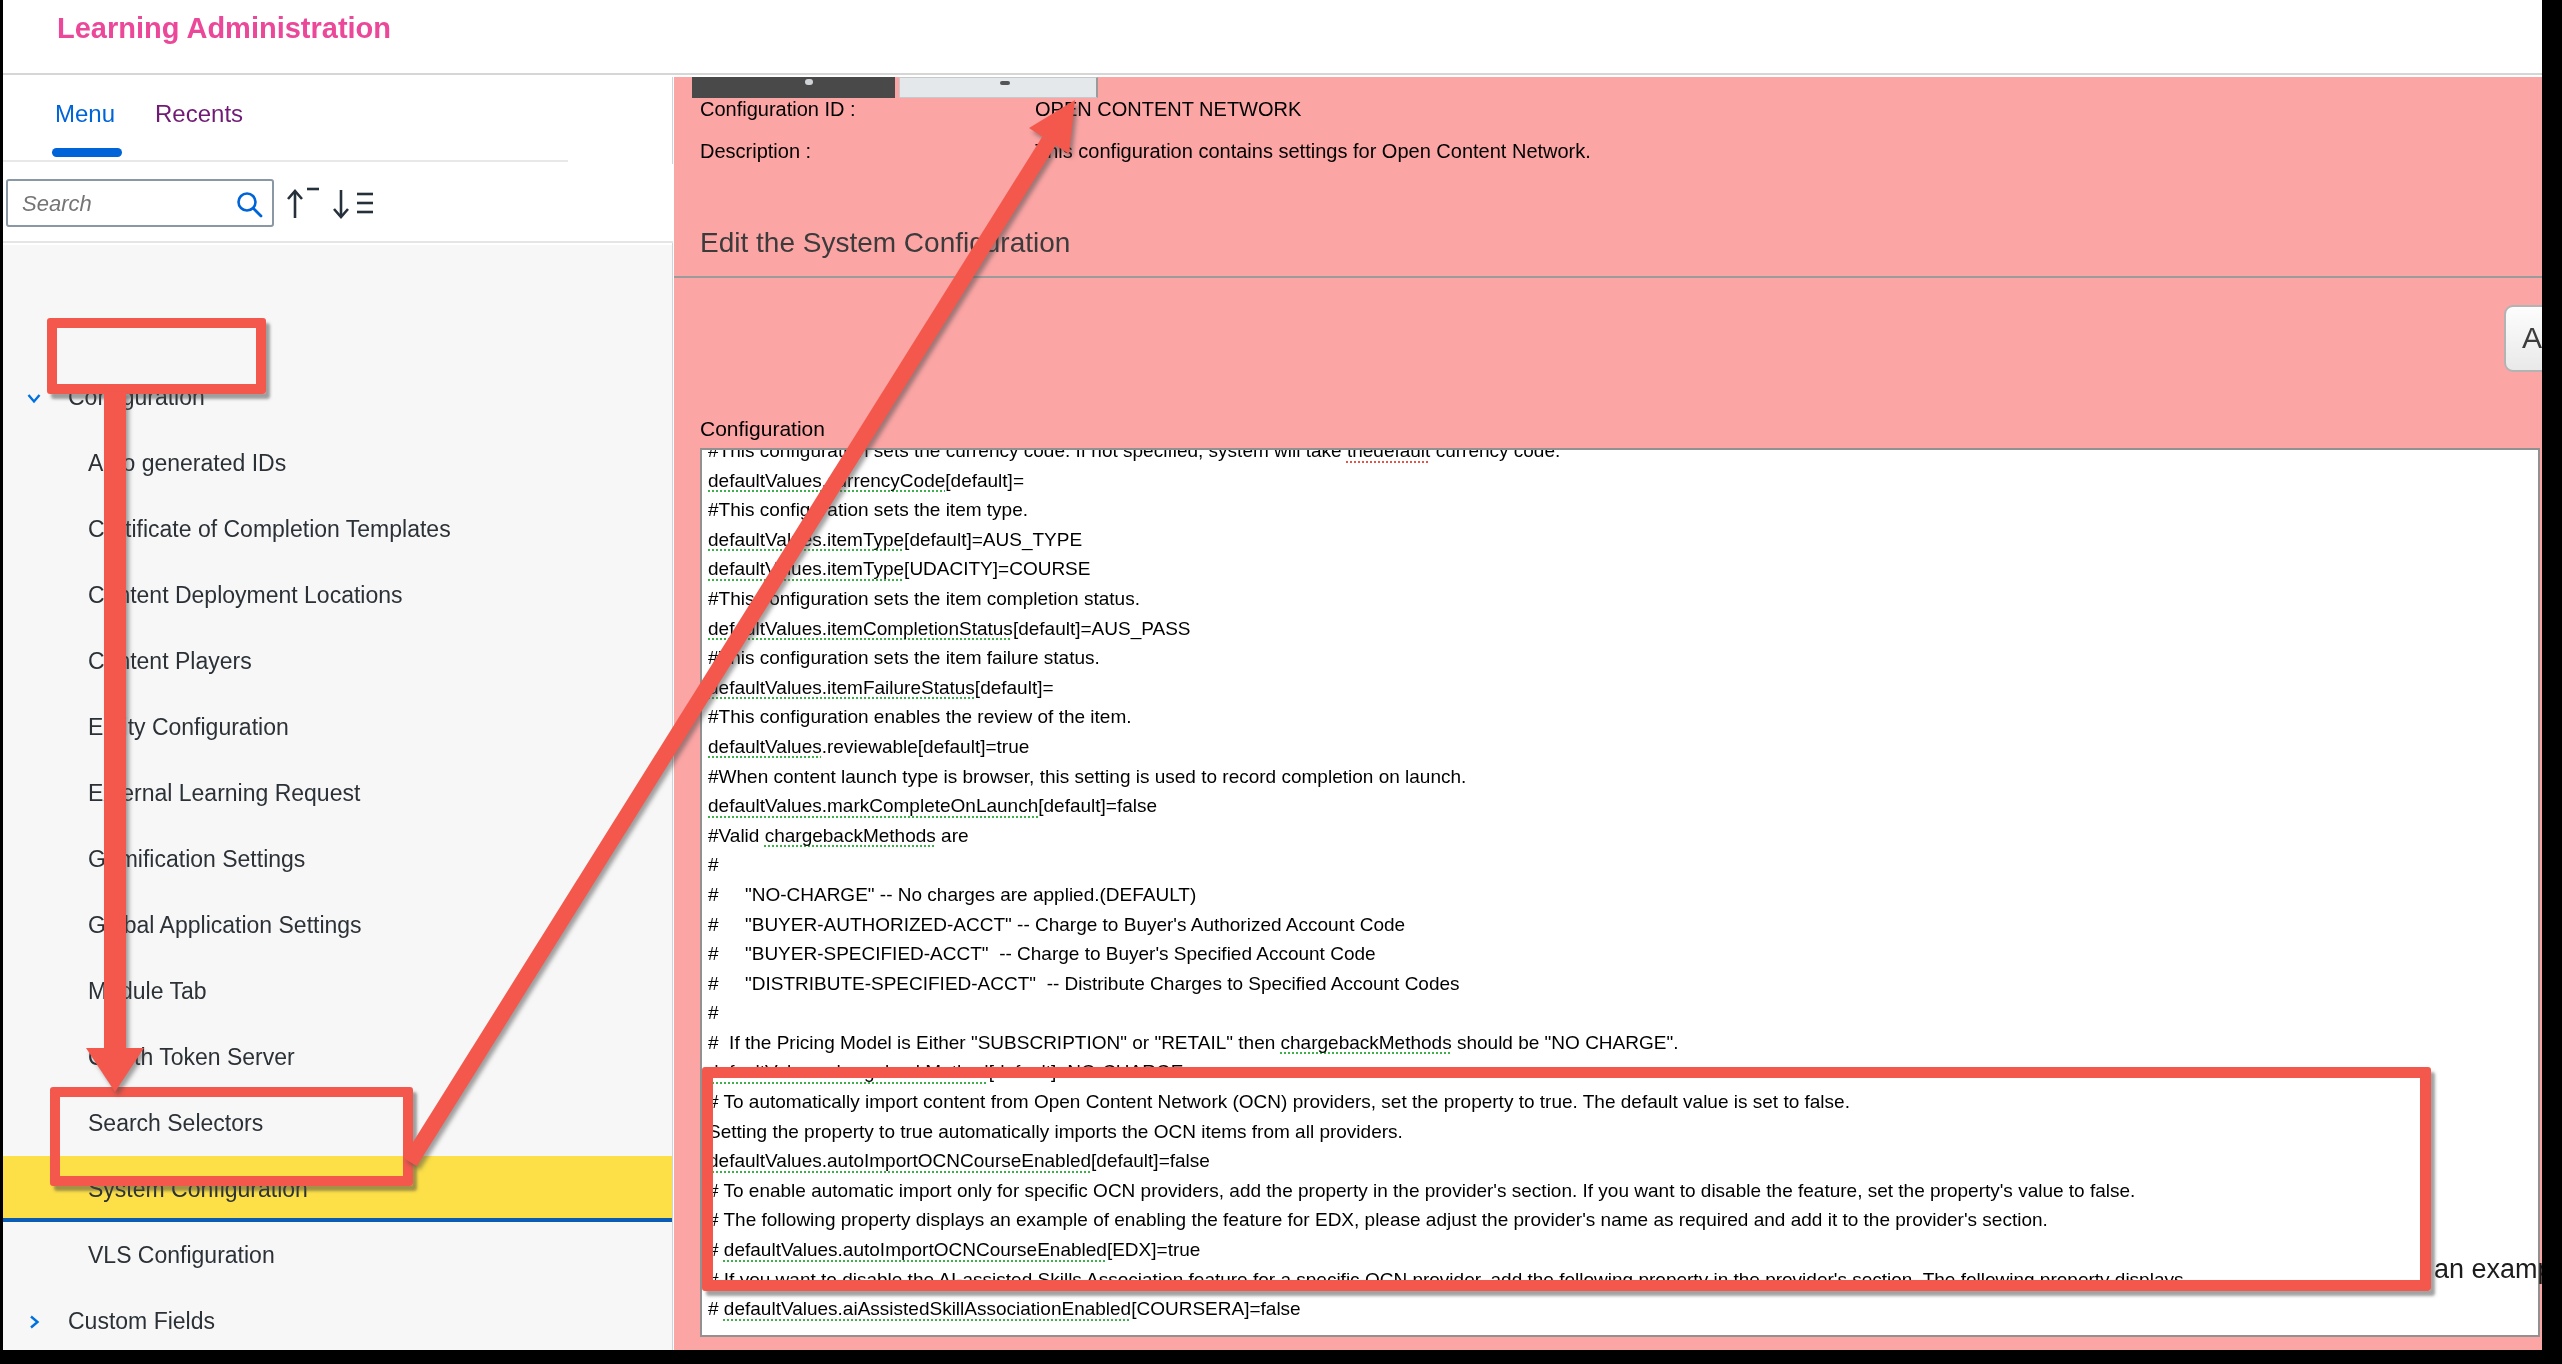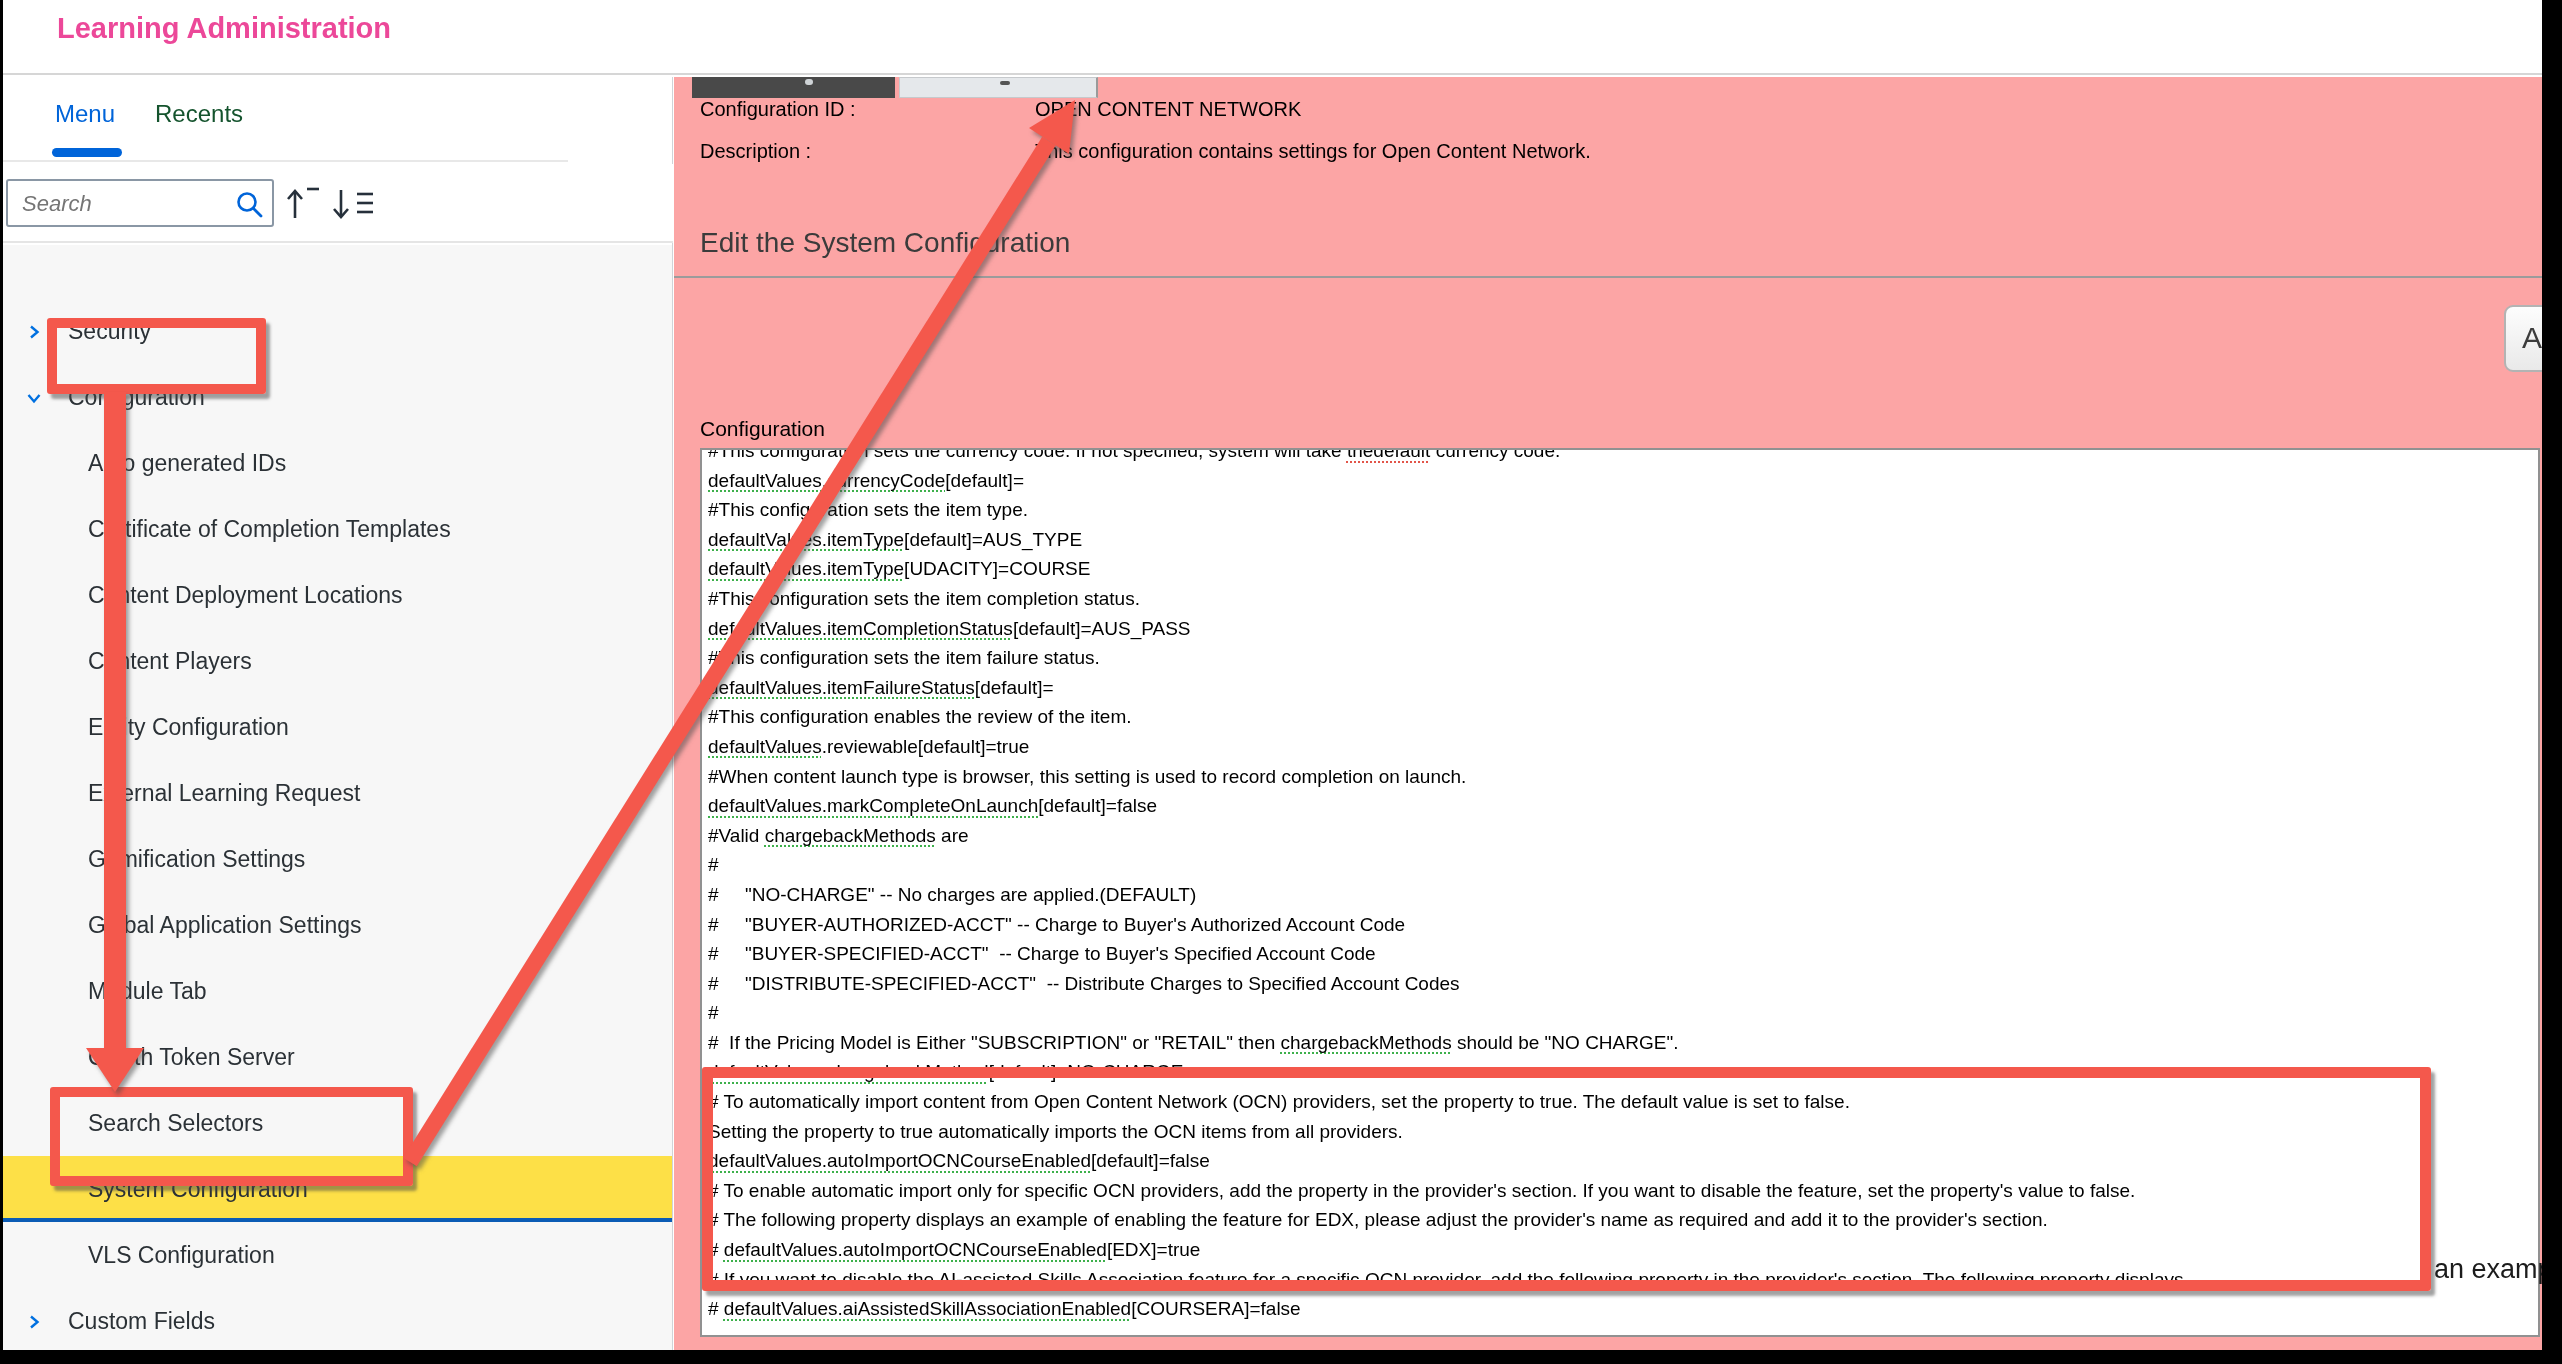--- a/index.html
+++ b/index.html
@@ -10,21 +10,21 @@
   .app-header{position:absolute;left:0;top:0;width:2562px;height:75px;background:#fff;
               border-bottom:2px solid #d6d6d6;box-sizing:border-box;}
   .app-title{position:absolute;left:57px;top:12px;font-size:29px;font-weight:600;color:#ec4899;}
 
   
   .sidebar{position:absolute;left:3px;top:77px;width:670px;height:1287px;background:#fff;
            border-right:1px solid #d0d4d8;box-sizing:border-box;}
   .side-tabs{position:absolute;left:0;top:0;width:565px;height:85px;border-bottom:2px solid #e8e8e8;box-sizing:border-box;}
   .side-tab{position:absolute;top:23px;font-size:24px;cursor:default;}
   .side-tab.menu{left:52px;color:#0064d9;}
-  .side-tab.recents{left:152px;color:#14532d;}
+  .side-tab.recents{left:152px;color:#701a75;}
   .menu-underline{position:absolute;left:49px;top:71px;width:70px;height:9px;background:#0064d9;border-radius:5px;}
 
   .search-row{position:absolute;left:0;top:87px;width:670px;height:79px;border-bottom:2px solid #e5e5e5;box-sizing:border-box;background:#fff;padding-left:30px;}
   .search-box{position:absolute;left:3px;top:15px;width:268px;height:48px;border:2px solid #8a97a5;border-radius:3px;
               box-sizing:border-box;background:#fff;}
   .search-box input{position:absolute;left:12px;top:4px;width:200px;height:36px;border:none;outline:none;
                     font-family:"Liberation Sans",sans-serif;font-style:italic;font-size:22px;color:#5b6b79;background:transparent;}
   .search-glass{position:absolute;right:6px;top:8px;}
   .sort-btn{position:absolute;top:18px;width:54px;height:44px;cursor:default;}
   .sort-up{left:276px;} .sort-down{left:326px;}
@@ -119,26 +119,20 @@
           <line x1="12" y1="8" x2="12" y2="34" stroke="#26303b" stroke-width="2.6"></line>
           <polyline points="5,27 12,35 19,27" fill="none" stroke="#26303b" stroke-width="2.6"></polyline>
           <line x1="28" y1="12" x2="44" y2="12" stroke="#26303b" stroke-width="2.6"></line>
           <line x1="28" y1="21" x2="44" y2="21" stroke="#26303b" stroke-width="2.6"></line>
           <line x1="28" y1="30" x2="44" y2="30" stroke="#26303b" stroke-width="2.6"></line>
         </svg>
       </div>
     </div>
 
     <div class="tree" id="tree">
-        <div class="tree-row lvl0" style="top: 53px;">
-          <svg class="chev" viewBox="0 0 18 18">
-            <path d="M6 3.5 L12.5 9 L6 14.5" fill="none" stroke="#0070e0" stroke-width="2.4"></path>
-          </svg>
-          <span class="lbl">Security</span>
-        </div>
         <div class="tree-row lvl0" style="top: 119px;">
           <svg class="chev" viewBox="0 0 18 18">
             <path d="M3.5 6 L9 12.5 L14.5 6" fill="none" stroke="#0070e0" stroke-width="2.4"></path>
           </svg>
           <span class="lbl">Configuration</span>
         </div>
         <div class="tree-row lvl1" style="top: 185px;">
           <span class="lbl">Auto generated IDs</span>
         </div>
         <div class="tree-row lvl1" style="top: 251px;">

